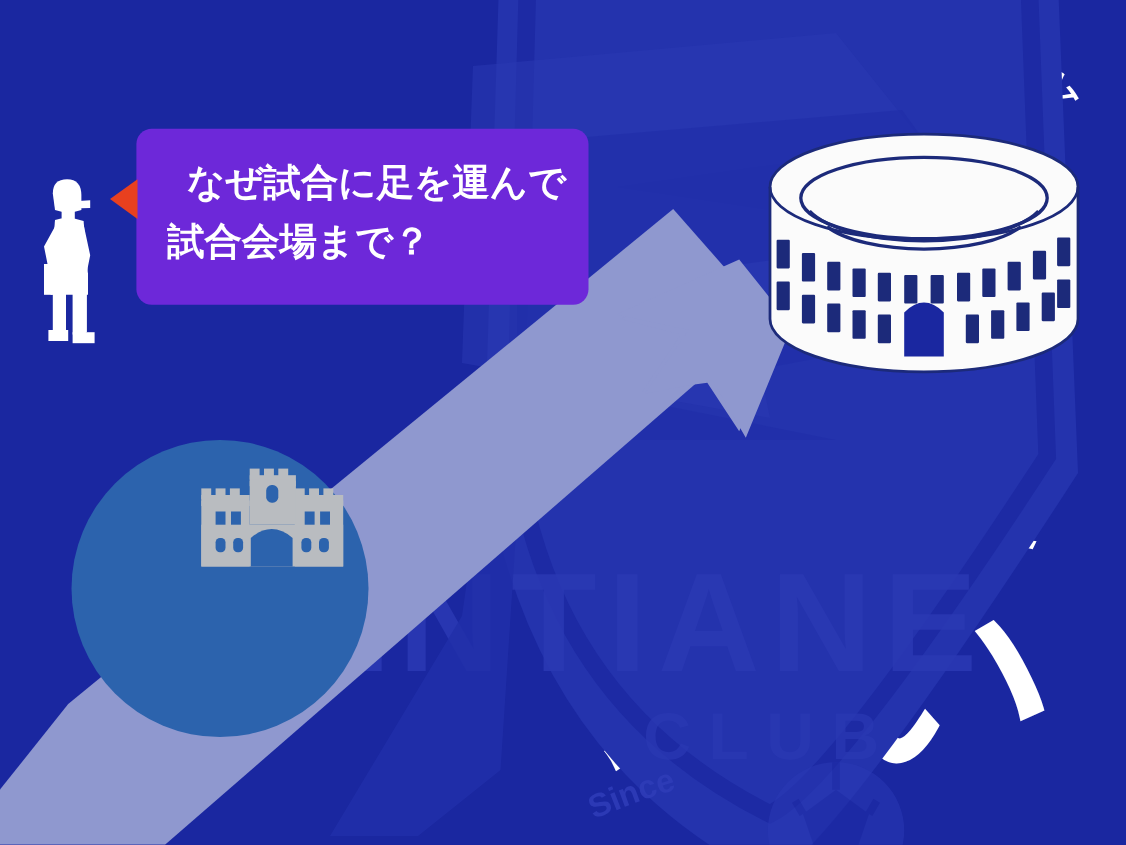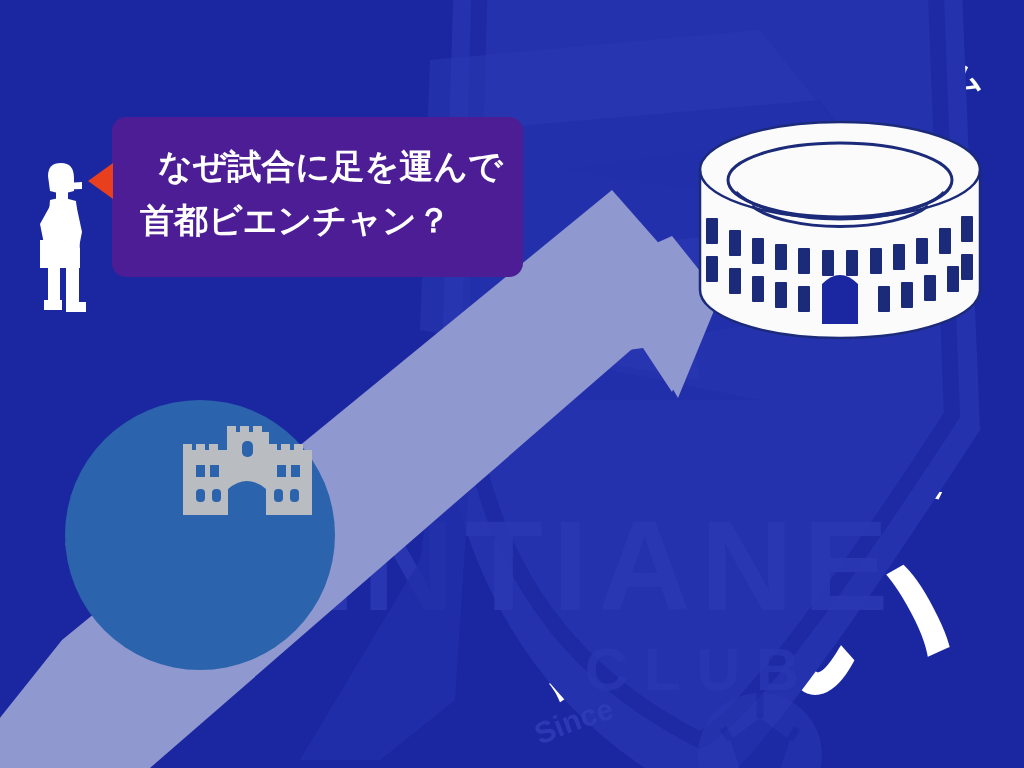--- a/index.html
+++ b/index.html
@@ -14,22 +14,22 @@
   
   .layer{position:absolute;inset:0;width:1024px;height:768px;}
   #watermark-layer{z-index:1;}
   #arrow-layer{z-index:2;}
   #circle-layer{z-index:3;}
   #stadium-layer{z-index:4;}
   #person-layer{z-index:5;}
 
   
   #speech-bubble{
-    position:absolute;left:112px;top:117px;width:411px;height:160px;
-    background:#4c1d95;border-radius:14px;
+    position:absolute;left:124px;top:117px;width:411px;height:160px;
+    background:#6d28d9;border-radius:14px;
     box-sizing:border-box;
     padding:22px 26px 0 28px;
     z-index:6;
   }
   #speech-bubble-tail{
     position:absolute;left:-24px;top:46px;width:0;height:0;
     border-top:18px solid transparent;
     border-bottom:18px solid transparent;
     border-right:25px solid #e8401f;
   }
@@ -238,19 +238,19 @@
       <path d="M66 266 L79 266 L79 302 L72 306 L66 304 Z"></path>
 
       <path d="M44 300 L62 300 L62 310 L44 310 Z"></path>
       <path d="M66 302 L86 302 L86 312 L66 312 Z"></path>
     </g>
   </svg>
 
   <div id="speech-bubble">
     <div id="speech-bubble-tail"></div>
     <div class="bubble-line l1">なぜ試合に足を運んで</div>
-    <div class="bubble-line l2">首都ビエンチャン？</div>
+    <div class="bubble-line l2">試合会場まで？</div>
   </div>
 
   <div id="headline-top">試合会場まで</div>
   <div id="headline-big">遠い</div>
 
 </div>
 
 </body></html>

